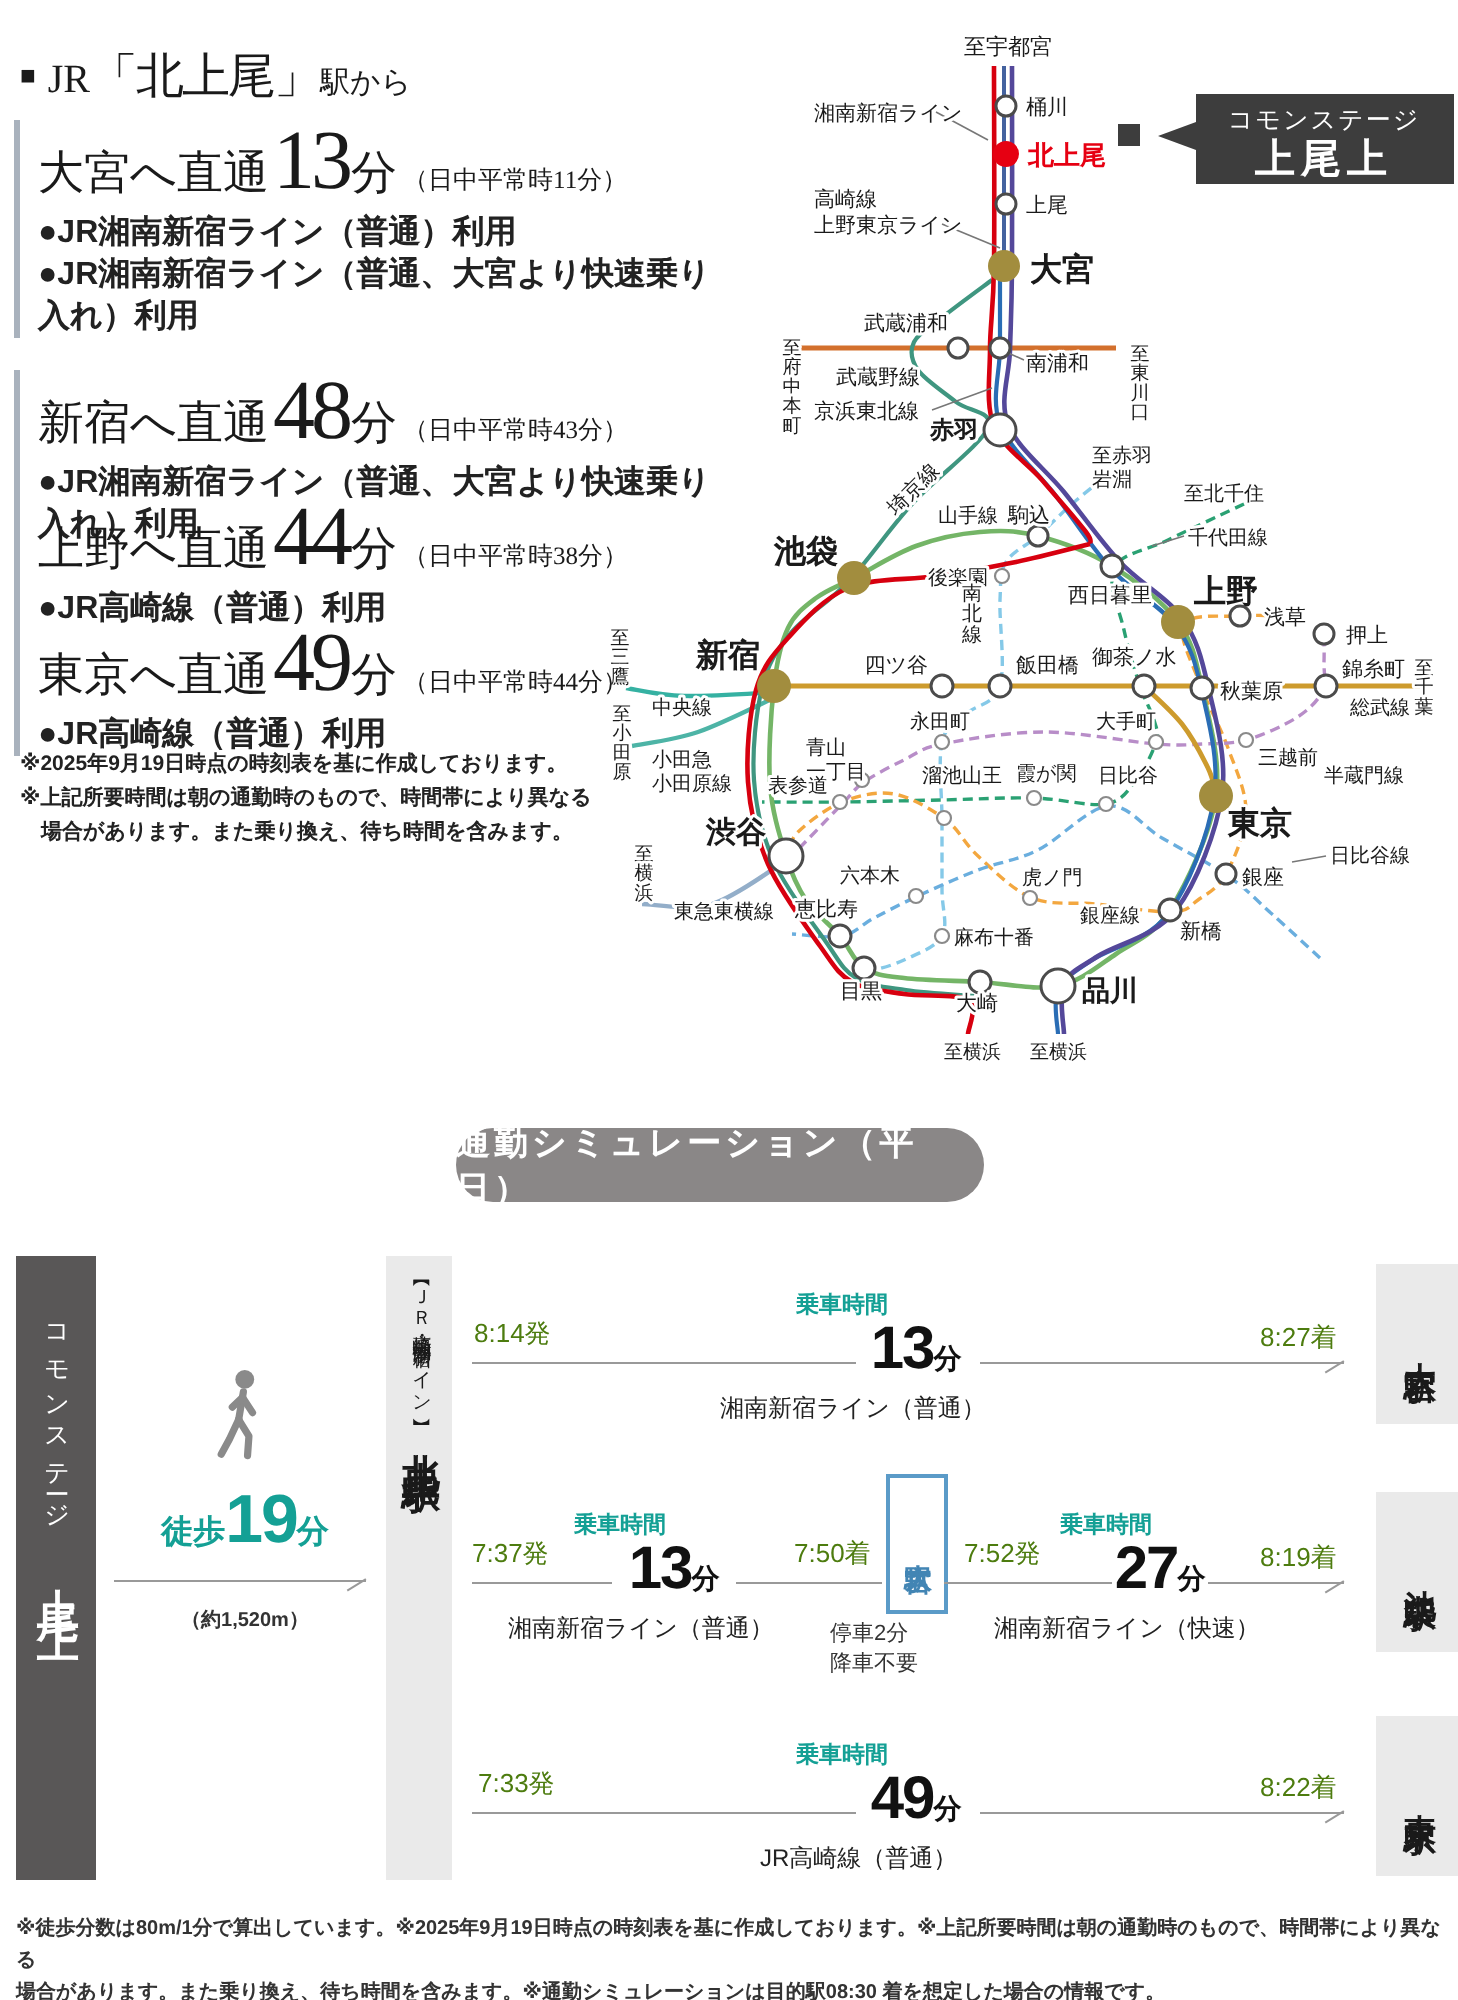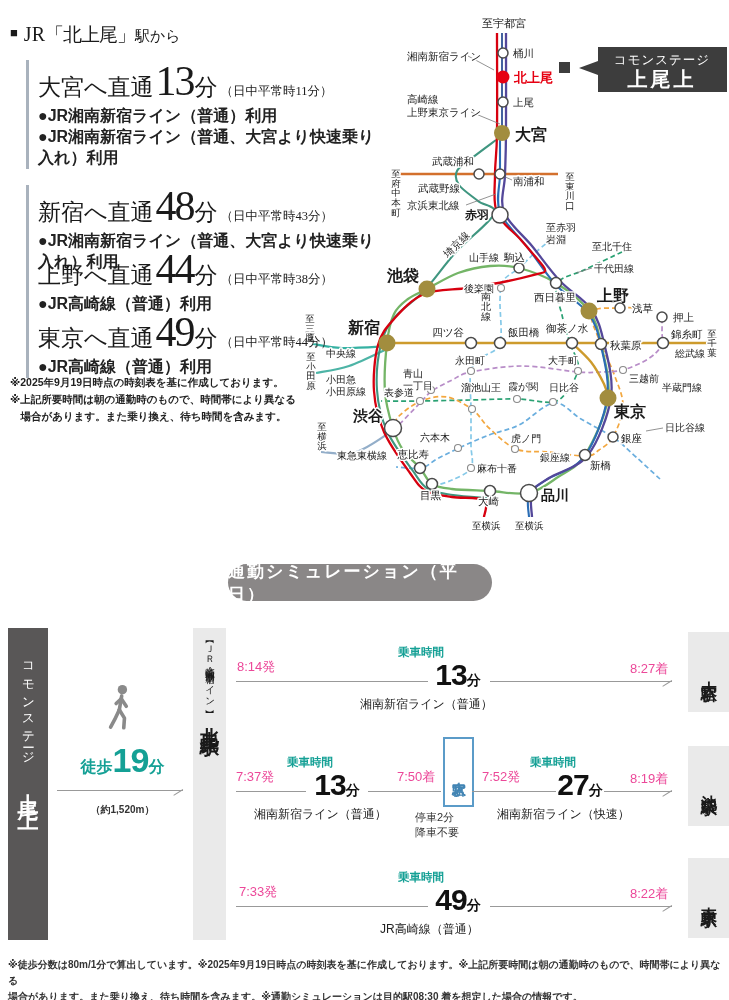--- a/index.html
+++ b/index.html
@@ -4,44 +4,44 @@
 <style>
   html,body{margin:0;padding:0;background:#fff;}
   .page{position:relative;width:729px;height:1000px;background:#fff;overflow:hidden;
         font-family:"Liberation Sans","DejaVu Sans",sans-serif;color:#1a1a1a;}
   svg text{font-family:"Liberation Sans","DejaVu Sans",sans-serif;}
   .halo{paint-order:stroke;stroke:#ffffff;stroke-width:3px;stroke-linejoin:round;}
   
   .hdr{position:absolute;left:10px;top:22px;white-space:nowrap;font-family:"Liberation Serif","DejaVu Serif",serif;}
   .hdr .sq{font-family:"Liberation Sans",sans-serif;font-size:13px;vertical-align:4px;margin-right:6px;}
   .hdr .jr{font-size:20px;}
-  .hdr .st{font-size:19px;letter-spacing:-1px;text-align:center;}
+  .hdr .st{font-size:24px;letter-spacing:-1px;text-align:center;}
   .hdr .sfx{font-size:15px;}
-  .dest-row{position:absolute;left:26px;border-left:3px solid #a9b2bd;padding-left:9px;width:345px;}
+  .dest-row{position:absolute;left:7px;border-left:3px solid #a9b2bd;padding-left:9px;width:345px;}
   .dmain{font-family:"Liberation Serif","DejaVu Serif",serif;line-height:1;white-space:nowrap;}
   .dname{font-size:23px;}
   .dnum{font-size:42px;letter-spacing:-2px;margin:0 1px 0 2px;}
   .dunit{font-size:23px;}
   .dparen{font-size:12.5px;margin-left:3px;}
   .dsub{font-size:16px;font-weight:bold;color:#222;margin-top:4px;}
   .notes{position:absolute;left:10px;top:374px;font-size:10.5px;font-weight:bold;color:#222;line-height:1.6;}
   
   .pill{position:absolute;left:228px;top:564px;width:264px;height:37px;background:#8a8787;border-radius:19px;
         color:#fff;font-size:17px;font-weight:bold;display:flex;align-items:center;justify-content:center;letter-spacing:2px;}
   
   .vbar{position:absolute;top:628px;height:312px;display:flex;flex-direction:column;align-items:center;}
   .origin-bar{left:8px;width:40px;background:#595757;color:#fff;}
   .ob-small{writing-mode:vertical-rl;font-size:12.5px;letter-spacing:3px;margin-top:26px;}
   .ob-large{writing-mode:vertical-rl;font-size:21px;font-weight:bold;letter-spacing:8px;margin-top:16px;}
   .station-bar{left:193px;width:33px;background:#eaeaea;color:#1a1a1a;}
   .sb-small{writing-mode:vertical-rl;font-size:9.5px;letter-spacing:1px;margin-top:9px;}
   .sb-large{writing-mode:vertical-rl;font-size:19px;font-weight:bold;letter-spacing:4px;margin-top:8px;}
   .dest-box{position:absolute;left:688px;width:41px;height:80px;background:#eaeaea;display:flex;align-items:center;justify-content:center;}
   .dest-box span{writing-mode:vertical-rl;font-size:16px;font-weight:bold;letter-spacing:3px;}
-  .time{position:absolute;font-size:13px;color:#ec4899;white-space:nowrap;}
+  .time{position:absolute;font-size:13px;color:#4d7c0f;white-space:nowrap;}
   .ride{position:absolute;width:120px;font-size:11.5px;font-weight:bold;color:#14a095;}
   .ride.w100{width:100px;}
   .rmin{position:absolute;width:120px;text-align:center;color:#111;white-space:nowrap;}
   .rmin.w100{width:100px;}
   .rmin .n{font-size:30px;font-weight:bold;letter-spacing:-1px;}
   .rmin .u{font-size:14px;font-weight:bold;}
   .lname{position:absolute;font-size:12px;color:#222;white-space:nowrap;}
   .rline{position:absolute;height:1px;background:#999;}
   .tick{position:absolute;width:11px;height:1.2px;background:#999;transform-origin:100% 50%;transform:rotate(-32deg);}
   .tbox{position:absolute;left:443px;top:737px;width:27px;height:66px;background:#fff;border:2px solid #5b9bc8;

